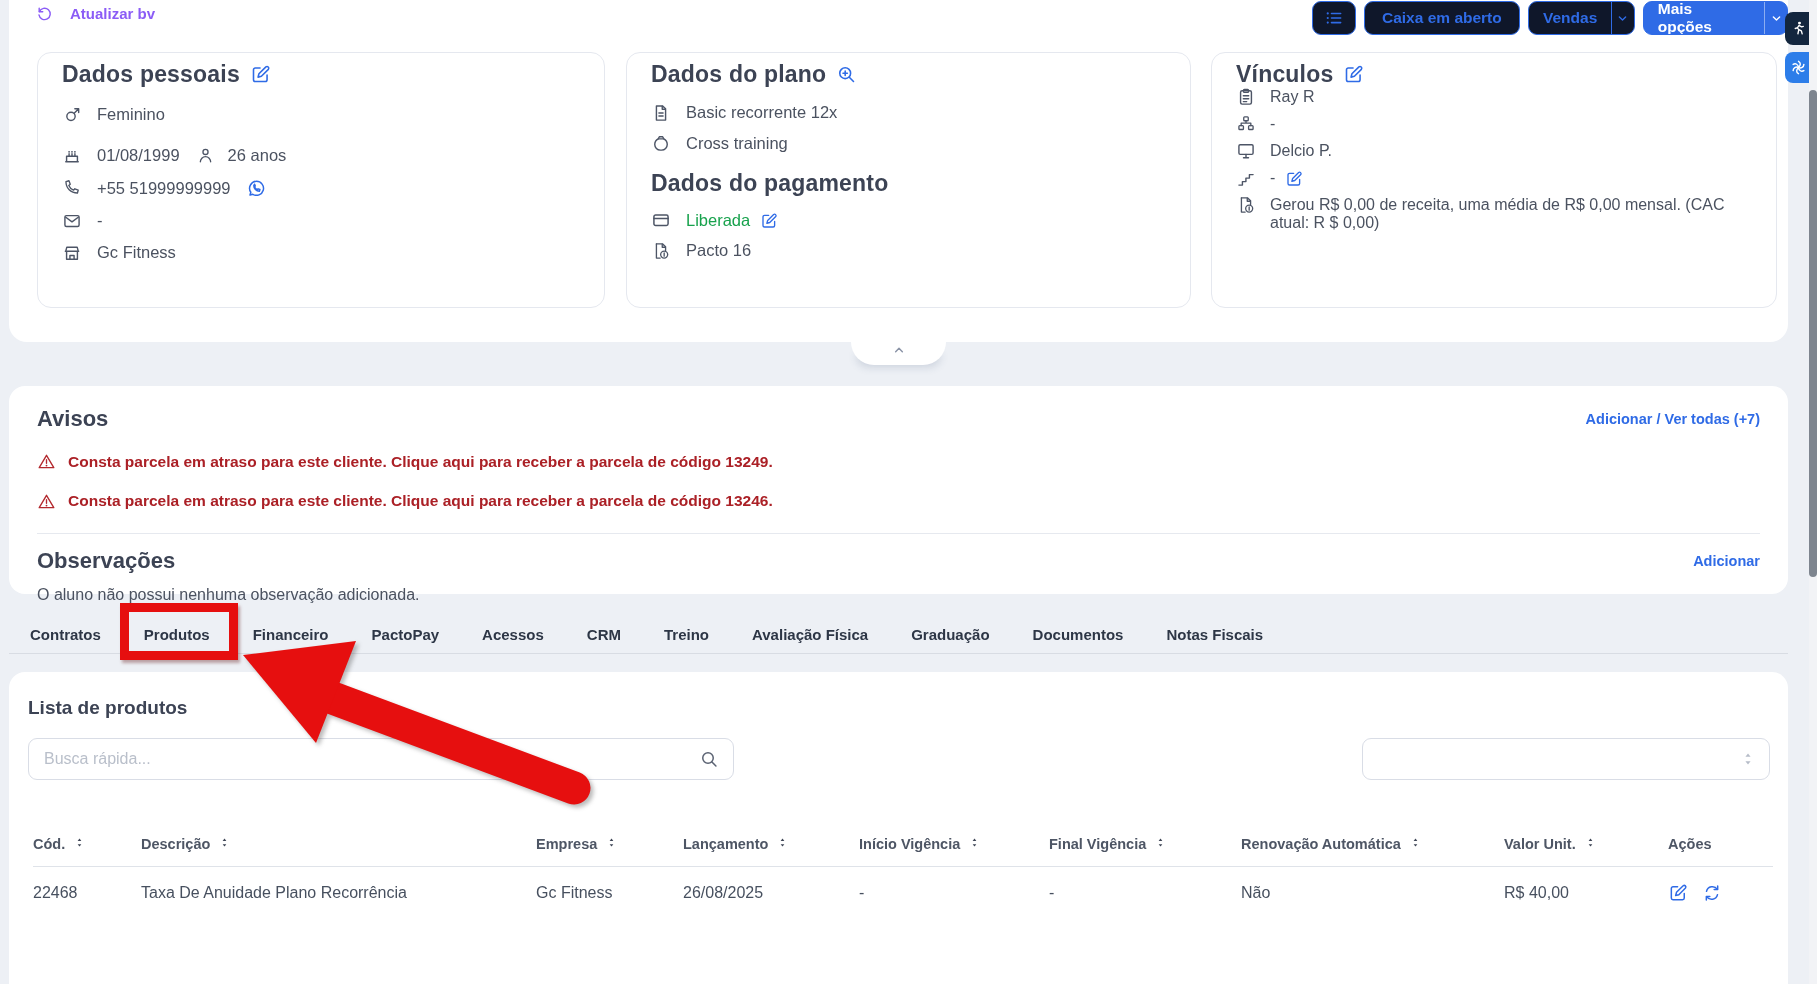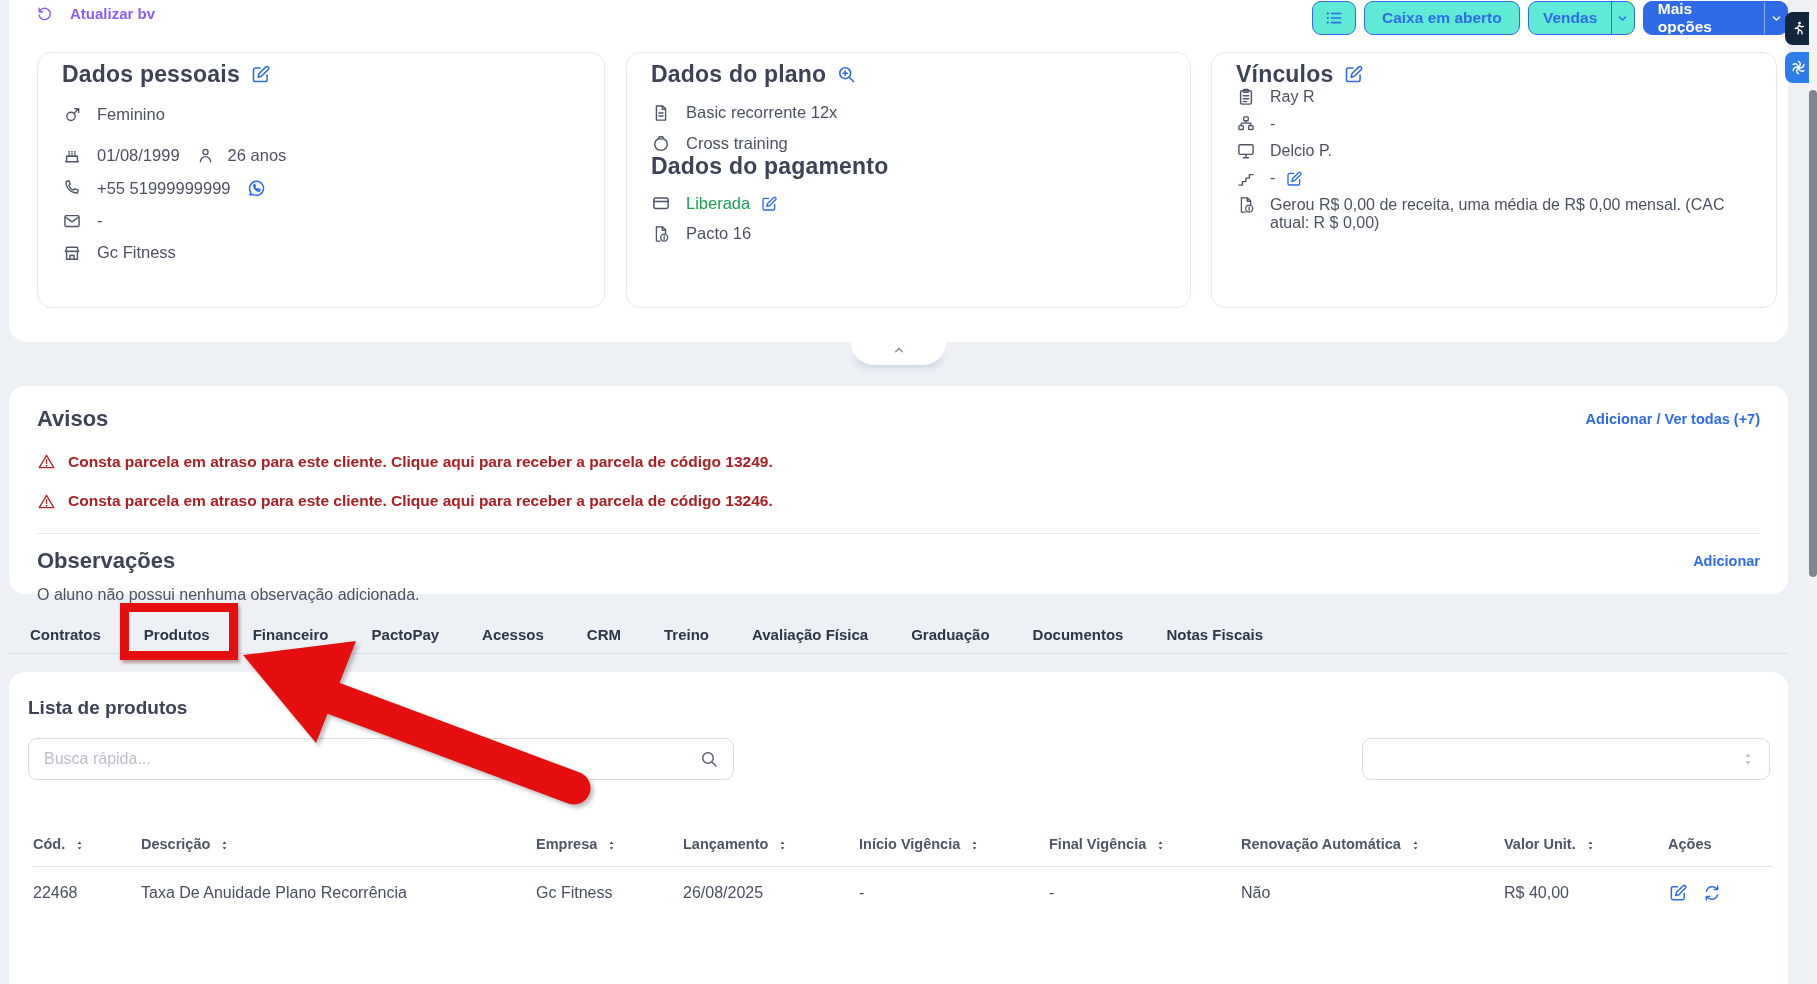--- a/index.html
+++ b/index.html
@@ -12,21 +12,21 @@
   }
   svg.ic { display:inline-block; vertical-align:middle; }
 
   
   .top-panel { position:absolute; left:9px; top:0; width:1779px; height:342px;
     background:#fff; border-radius:0 0 18px 18px; }
   .refresh-link { position:absolute; left:27px; top:5px; display:flex; align-items:center; gap:17px;
     color:#8b5cf6; font-weight:700; font-size:15px; cursor:pointer; }
 
   .toolbar { position:absolute; left:1303px; top:1px; display:flex; gap:8px; align-items:flex-start; }
-  .btn { height:34px; border:1.6px solid #2f6be6; border-radius:9px; background:#5eead4; color:#2f6be6;
+  .btn { height:34px; border:1.6px solid #2f6be6; border-radius:9px; background:#0f172a; color:#2f6be6;
     font-weight:700; font-size:15.5px; display:flex; align-items:center; justify-content:center; cursor:pointer; }
   .btn-icon { width:44px; }
   .btn-caixa { width:157px; }
   .btn-split { padding:0; overflow:hidden; }
   .btn-split .lbl { padding:0 14px; display:flex; align-items:center; height:100%; }
   .btn-split .chev { width:23px; height:100%; display:flex; align-items:center; justify-content:center;
     border-left:1.6px solid #2f6be6; }
   .btn-primary { background:#2f6be6; color:#fff; border-color:#2f6be6; }
   .btn-primary .chev { border-left:1px solid rgba(255,255,255,.45); }
 
@@ -81,21 +81,21 @@
     padding:0 10px 0 15px; font-family:"Liberation Sans", sans-serif; background:transparent; }
   .search-wrap input::placeholder { color:#b9bfca; }
   .search-wrap .sicon { color:#5a6272; margin-right:14px; }
   .filter-select { position:absolute; left:1353px; top:66px; width:408px; height:42px;
     border:1px solid #d9dde6; border-radius:9px; background:#fff; display:flex; align-items:center;
     justify-content:flex-end; padding-right:12px; color:#b6bcc8; cursor:pointer; }
 
   table.products { position:absolute; left:24px; top:152px; width:1740px; border-collapse:collapse; table-layout:fixed; }
   table.products th { text-align:left; font-size:14.5px; font-weight:700; color:#4e5665;
     padding:12px 0 14px 0; border-bottom:1px solid #dfe3e9; }
-  table.products th .th-inner { display:inline-flex; align-items:flex-end; gap:8px; cursor:pointer; }
+  table.products th .th-inner { display:inline-flex; align-items:flex-start; gap:8px; cursor:pointer; }
   table.products th .sorticon { color:#3d4454; }
   table.products td { font-size:16px; color:#47505f; padding:16px 0 17px 0; }
   .actions-cell { display:flex; gap:14px; color:#2f6be6; }
   .actions-cell .act { cursor:pointer; }
 
   
   .fab { position:absolute; left:1785px; width:27px; display:flex; align-items:center; justify-content:center;
     border-radius:8px 0 0 8px; color:#fff; cursor:pointer; }
   .fab-person { top:12px; height:33px; background:#13263e; }
   .fab-swirl  { top:52px; height:31px; background:#2c7de9; }
@@ -337,21 +337,21 @@
             <use href="#sym-doc"></use>
           </svg></span>
       <span>Basic recorrente 12x</span>
     </div>
     <div class="crow" style="margin-top:11px">
       <span class="cicon"><svg class="ic" width="20" height="20" viewBox="0 0 24 24" stroke="currentColor">
             <use href="#sym-bag"></use>
           </svg></span>
       <span>Cross training</span>
     </div>
-    <div class="card-title" style="">
+    <div class="card-title" style="margin-top:17px">
       <span>Dados do pagamento</span>
     </div>
     <div class="crow" style="margin-top:13px">
       <span class="cicon green-text"><svg class="ic" width="20" height="20" viewBox="0 0 24 24" stroke="currentColor">
             <use href="#sym-card"></use>
           </svg></span>
       <span class="inline-pair">
         <span class="green-text">Liberada</span>
         <span class="accent"><svg class="ic" width="18" height="18" viewBox="0 0 24 24" stroke="currentColor">
               <use href="#sym-edit"></use>

